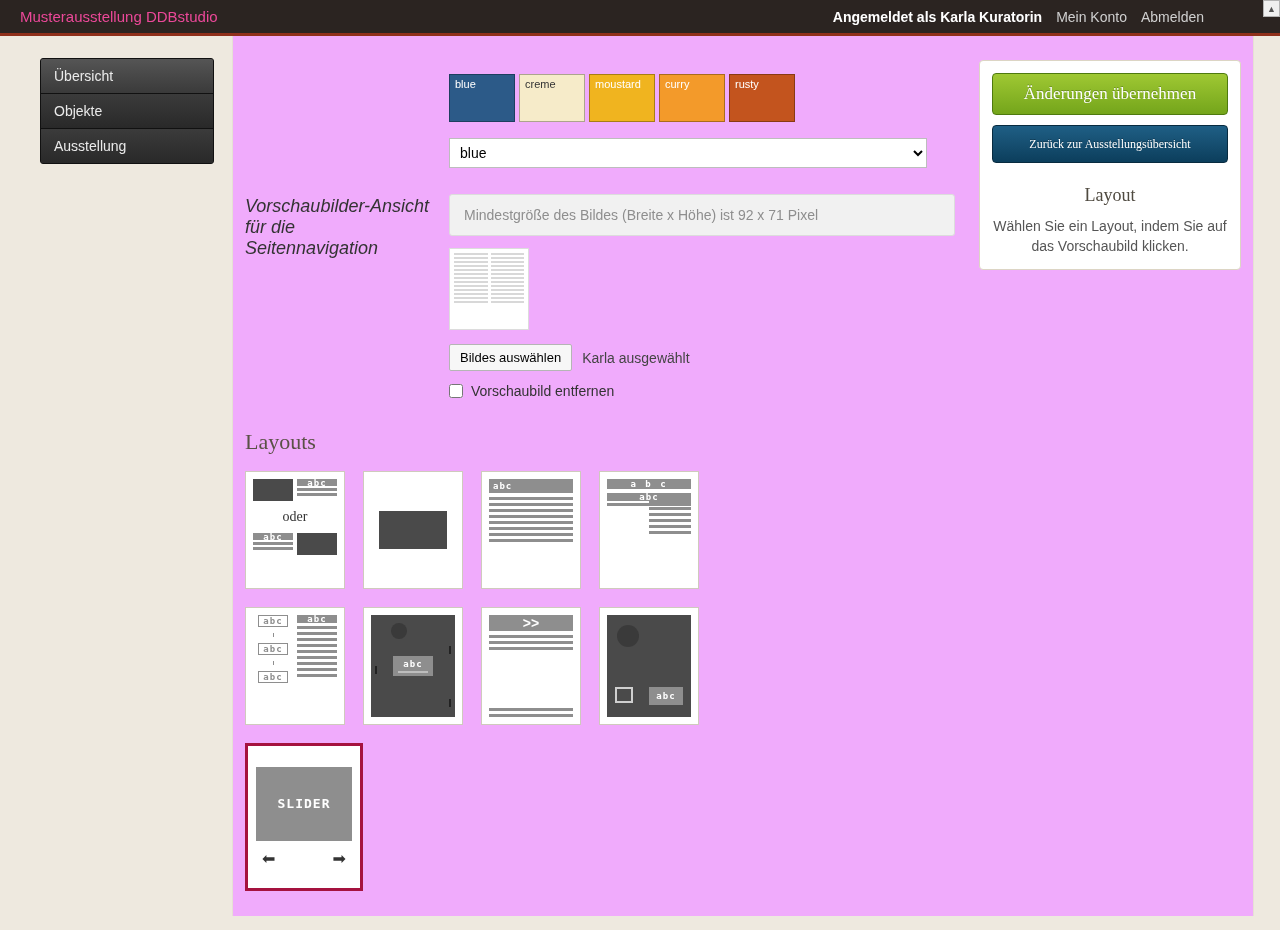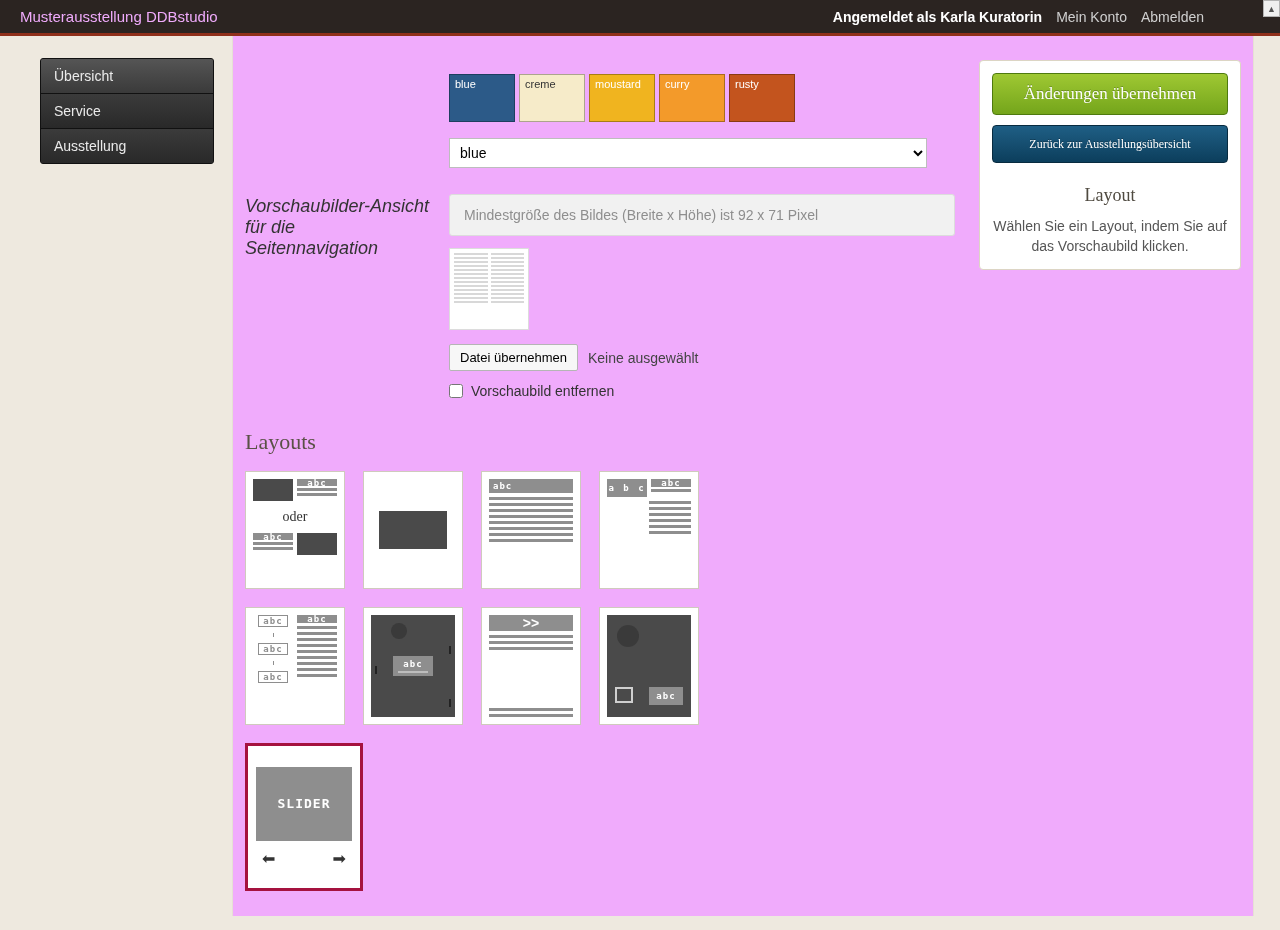--- a/index.html
+++ b/index.html
@@ -20,21 +20,21 @@
       color: #ddd;
       height: 36px;
       display: flex;
       align-items: center;
       padding: 0 20px;
       border-bottom: 3px solid #8f301b;
       justify-content: space-between;
       position: relative;
     }
     .topbar a, .topbar span { color: #cfcfcf; }
-    .topbar .brand { font-size: 15px; color: #f0abfc; }
+    .topbar .brand { font-size: 15px; color: #ec4899; }
     .topbar .right { display: flex; gap: 14px; align-items: center; padding-right: 56px; }
     .topbar .right .logged { color: #fff; font-weight: 600; }
     .topbar .right a { cursor: pointer; }
 
     
     .scroll-arrow {
       position: absolute;
       right: 0;
       width: 17px;
       height: 17px;
@@ -270,21 +270,21 @@
     <a>Mein Konto</a>
     <a>Abmelden</a>
   </div>
   <div class="scroll-arrow up">▲</div>
 </div>
 
 <div class="page-wrap">
 
   <nav class="sidebar">
     <a class="active">Übersicht</a>
-    <a>Service</a>
+    <a>Objekte</a>
     <a>Ausstellung</a>
   </nav>
 
   <div class="content">
     <div class="content-inner">
       <div class="main-col">
 
         <div class="form-row">
           <div class="form-label"></div>
           <div class="form-control">
@@ -331,22 +331,22 @@
                   <div class="ln"></div>
                   <div class="ln"></div>
                   <div class="ln"></div>
                   <div class="ln"></div>
                   <div class="ln"></div>
                   <div class="ln"></div>
                   <div class="ln"></div>
                 </div>
             </div>
             <div class="file-row">
-              <button class="file-btn">Datei übernehmen</button>
-              <span class="file-status">Keine ausgewählt</span>
+              <button class="file-btn">Bildes auswählen</button>
+              <span class="file-status">Karla ausgewählt</span>
             </div>
             <label class="cb-row">
               <input type="checkbox" style="">
               <span>Vorschaubild entfernen</span>
             </label>
           </div>
         </div>
 
         <h2 class="layouts">Layouts</h2>
 
@@ -395,21 +395,21 @@
                   <div class="bar"></div>
                   <div class="bar"></div>
                   <div class="bar"></div>
                   <div class="bar"></div>
               </div>
             </div>
           </div>
 
           <div class="layout-card">
             <div class="thumb-inner">
-              <div style="display:flex;gap:4px;height:18px;">
+              <div style="display:flex;gap:4px;height:18px;flex-direction:column;">
                 <div style="flex:1;background:#8e8e8e;display:flex;align-items:center;justify-content:center;">
                     <span class="abc" style="letter-spacing:2px;">a b c</span>
                   </div>
                 <div style="flex:1;display:flex;flex-direction:column;gap:2px;">
                   <div style="height:8px;background:#8e8e8e;display:flex;align-items:center;justify-content:center;">
                       <span class="abc">abc</span>
                     </div>
                   <div style="height:3px;background:#8e8e8e;"></div>
                 </div>
               </div>

